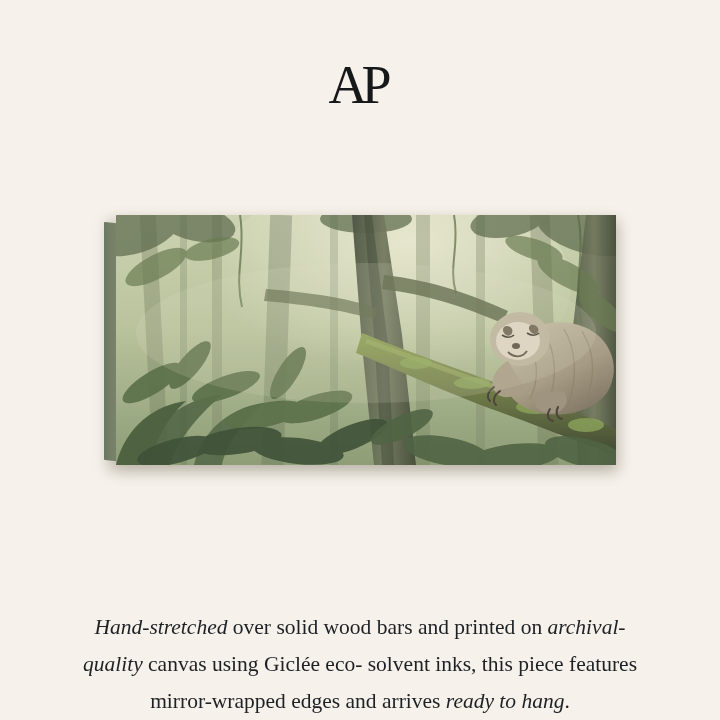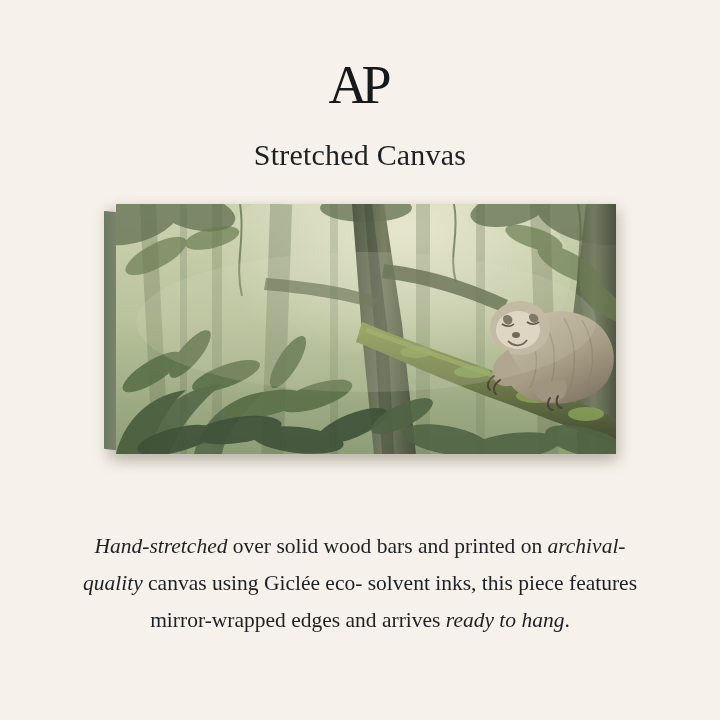--- a/index.html
+++ b/index.html
@@ -14,20 +14,21 @@
     overflow: hidden;
   }
   .page {
     position: relative;
     width: 720px;
     height: 720px;
     background: #f6f1ea;
     display: flex;
     flex-direction: column;
     align-items: center;
+    justify-content: space-between;
   }
 
   
   .brand {
     margin-top: 58px;
     font-family: "Liberation Serif", serif;
     font-size: 54px;
     letter-spacing: -1px;
     color: #17181a;
     line-height: 1;
@@ -102,21 +103,20 @@
 </style>
 </head>
 <body>
 
 <div class="page">
 
   <div class="brand">
     <span class="a">A</span><span class="p">P</span>
   </div>
 
-  <div class="headline">Stretched Canvas</div>
 
   <div class="art-wrap">
     <div class="art-shadow"></div>
     <div class="art-edge"></div>
     <div class="artwork">
       <svg width="500" height="250" viewBox="0 0 500 250" xmlns="http://www.w3.org/2000/svg">
         <defs>
           <linearGradient id="mistBg" x1="0" y1="0" x2="0" y2="1">
             <stop offset="0%" stop-color="#cdd3b2"></stop>
             <stop offset="45%" stop-color="#b9c39c"></stop>

